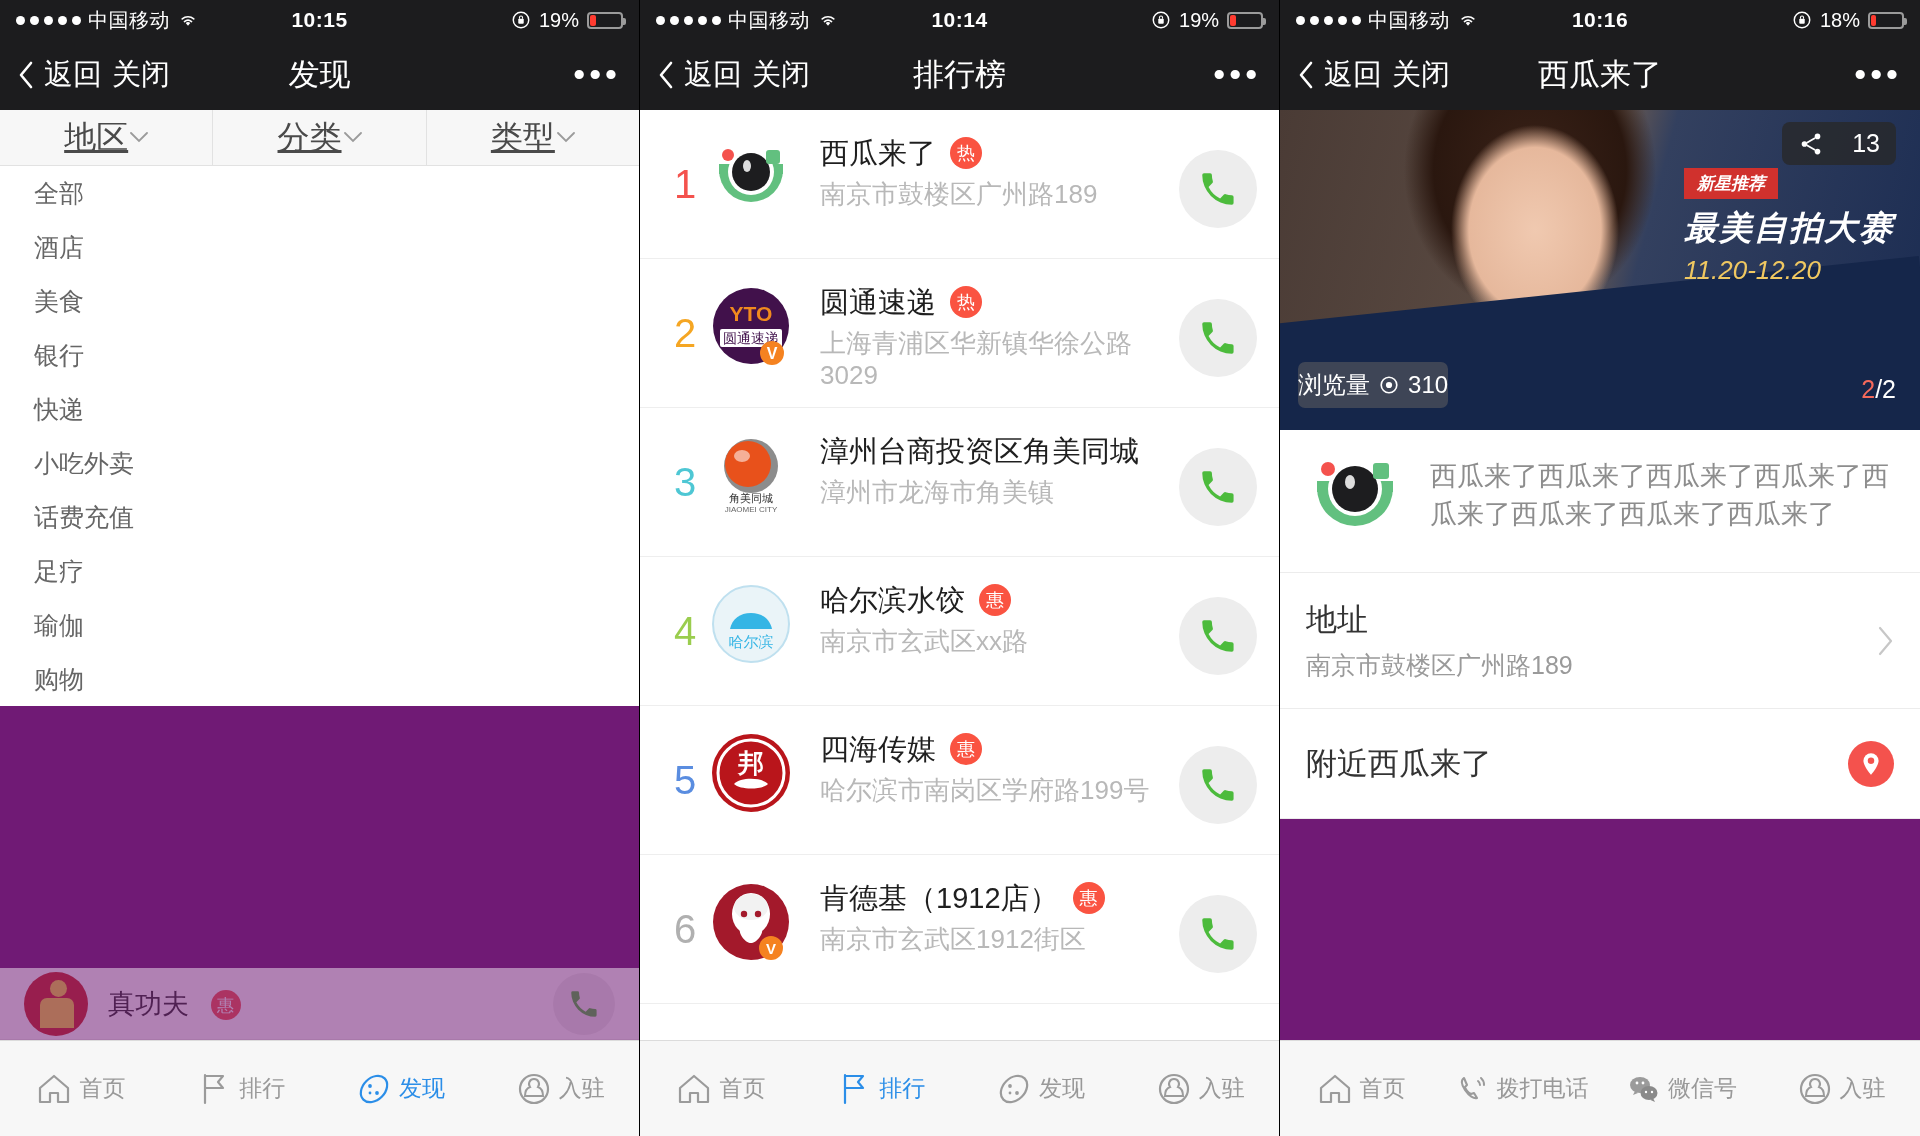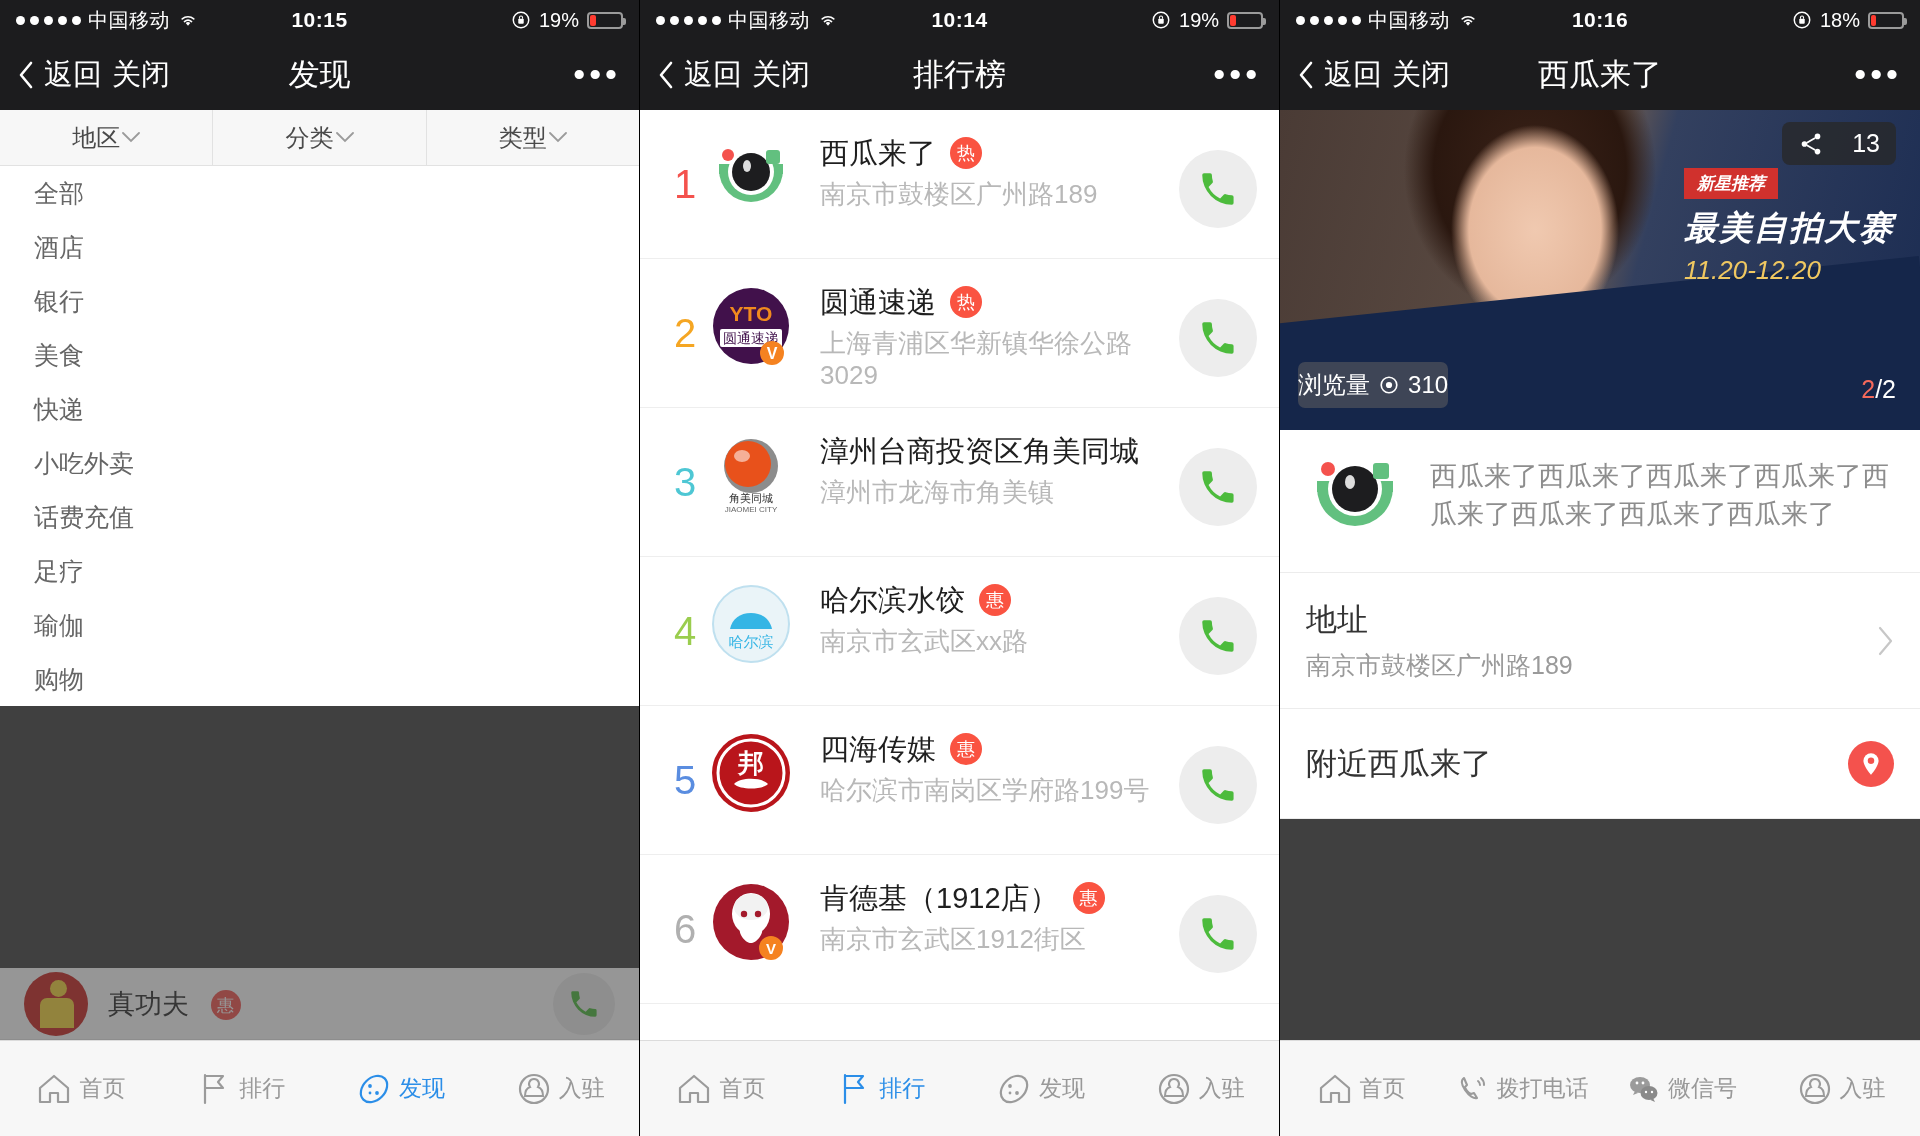--- a/index.html
+++ b/index.html
@@ -1,19 +1,19 @@
 <!DOCTYPE html>
 <html><head>
 <meta charset="utf-8">
 <style>
   * { margin:0; padding:0; box-sizing:border-box; }
   html,body { width:1920px; height:1136px; background:#1b1b1b; overflow:hidden;
     font-family:"Liberation Sans","DejaVu Sans",sans-serif; }
   .screens { display:flex; width:1920px; height:1136px; }
-  .phone { width:692px; height:1136px; position:relative; background:#404040;
+  .phone { width:692px; height:1136px; position:relative; background:#701a75;
     overflow:hidden; border-right:1px solid #000; }
   .phone:last-child { border-right:none; }
 
   
   .statusbar { height:40px; background:#1c1c1e; color:#fff; display:flex;
     align-items:center; padding:0 16px; font-size:21px; position:relative; }
   .sb-left { display:flex; align-items:center; gap:7px; }
   .dots { display:flex; gap:5px; }
   .dots i { width:9px; height:9px; border-radius:50%; background:#fff; display:block; }
   .carrier { font-size:20px; letter-spacing:.5px; }
@@ -35,21 +35,21 @@
   .nav-back { display:flex; align-items:center; gap:10px; font-size:29px; }
   .chev-l { width:16px; height:28px; }
   .nav-title { position:absolute; left:50%; transform:translateX(-50%);
     font-size:31px; font-weight:500; }
   .nav-more { margin-left:auto; letter-spacing:4px; font-size:34px; line-height:.4; }
 
   
   .filterbar { display:flex; height:56px; background:#f7f7f7;
     border-bottom:1px solid #e2e2e2; }
   .filter-cell { flex:1; display:flex; align-items:center; justify-content:center;
-    gap:2px; font-size:24px; color:#4a4a4a; border-right:1px solid #e2e2e2; }
+    gap:2px; font-size:32px; color:#4a4a4a; border-right:1px solid #e2e2e2;text-decoration:underline; }
   .filter-cell:last-child { border-right:none; }
   .chev-d { width:18px; height:11px; }
 
   .cat-list { background:#fff; }
   .cat-item { height:54px; display:flex; align-items:center; padding-left:34px;
     font-size:25px; color:#666; }
 
   
   .ghost-row { position:absolute; left:0; right:0; bottom:96px; height:72px;
     display:flex; align-items:center; padding:0 24px; background:#fff;
@@ -205,22 +205,22 @@
         <span>类型</span>
         <svg class="chev-d" viewBox="0 0 18 11">
             <path d="M1 1l8 8 8-8" stroke="#9b9b9b" stroke-width="1.8" fill="none" stroke-linecap="round"></path>
           </svg>
       </div>
     </div>
 
     <div class="cat-list">
       <div class="cat-item">全部</div>
       <div class="cat-item">酒店</div>
+      <div class="cat-item">美食</div>
       <div class="cat-item">银行</div>
-      <div class="cat-item">美食</div>
       <div class="cat-item">快递</div>
       <div class="cat-item">小吃外卖</div>
       <div class="cat-item">话费充值</div>
       <div class="cat-item">足疗</div>
       <div class="cat-item">瑜伽</div>
       <div class="cat-item">购物</div>
     </div>
 
     <div class="ghost-row">
       <div class="ghost-logo">

